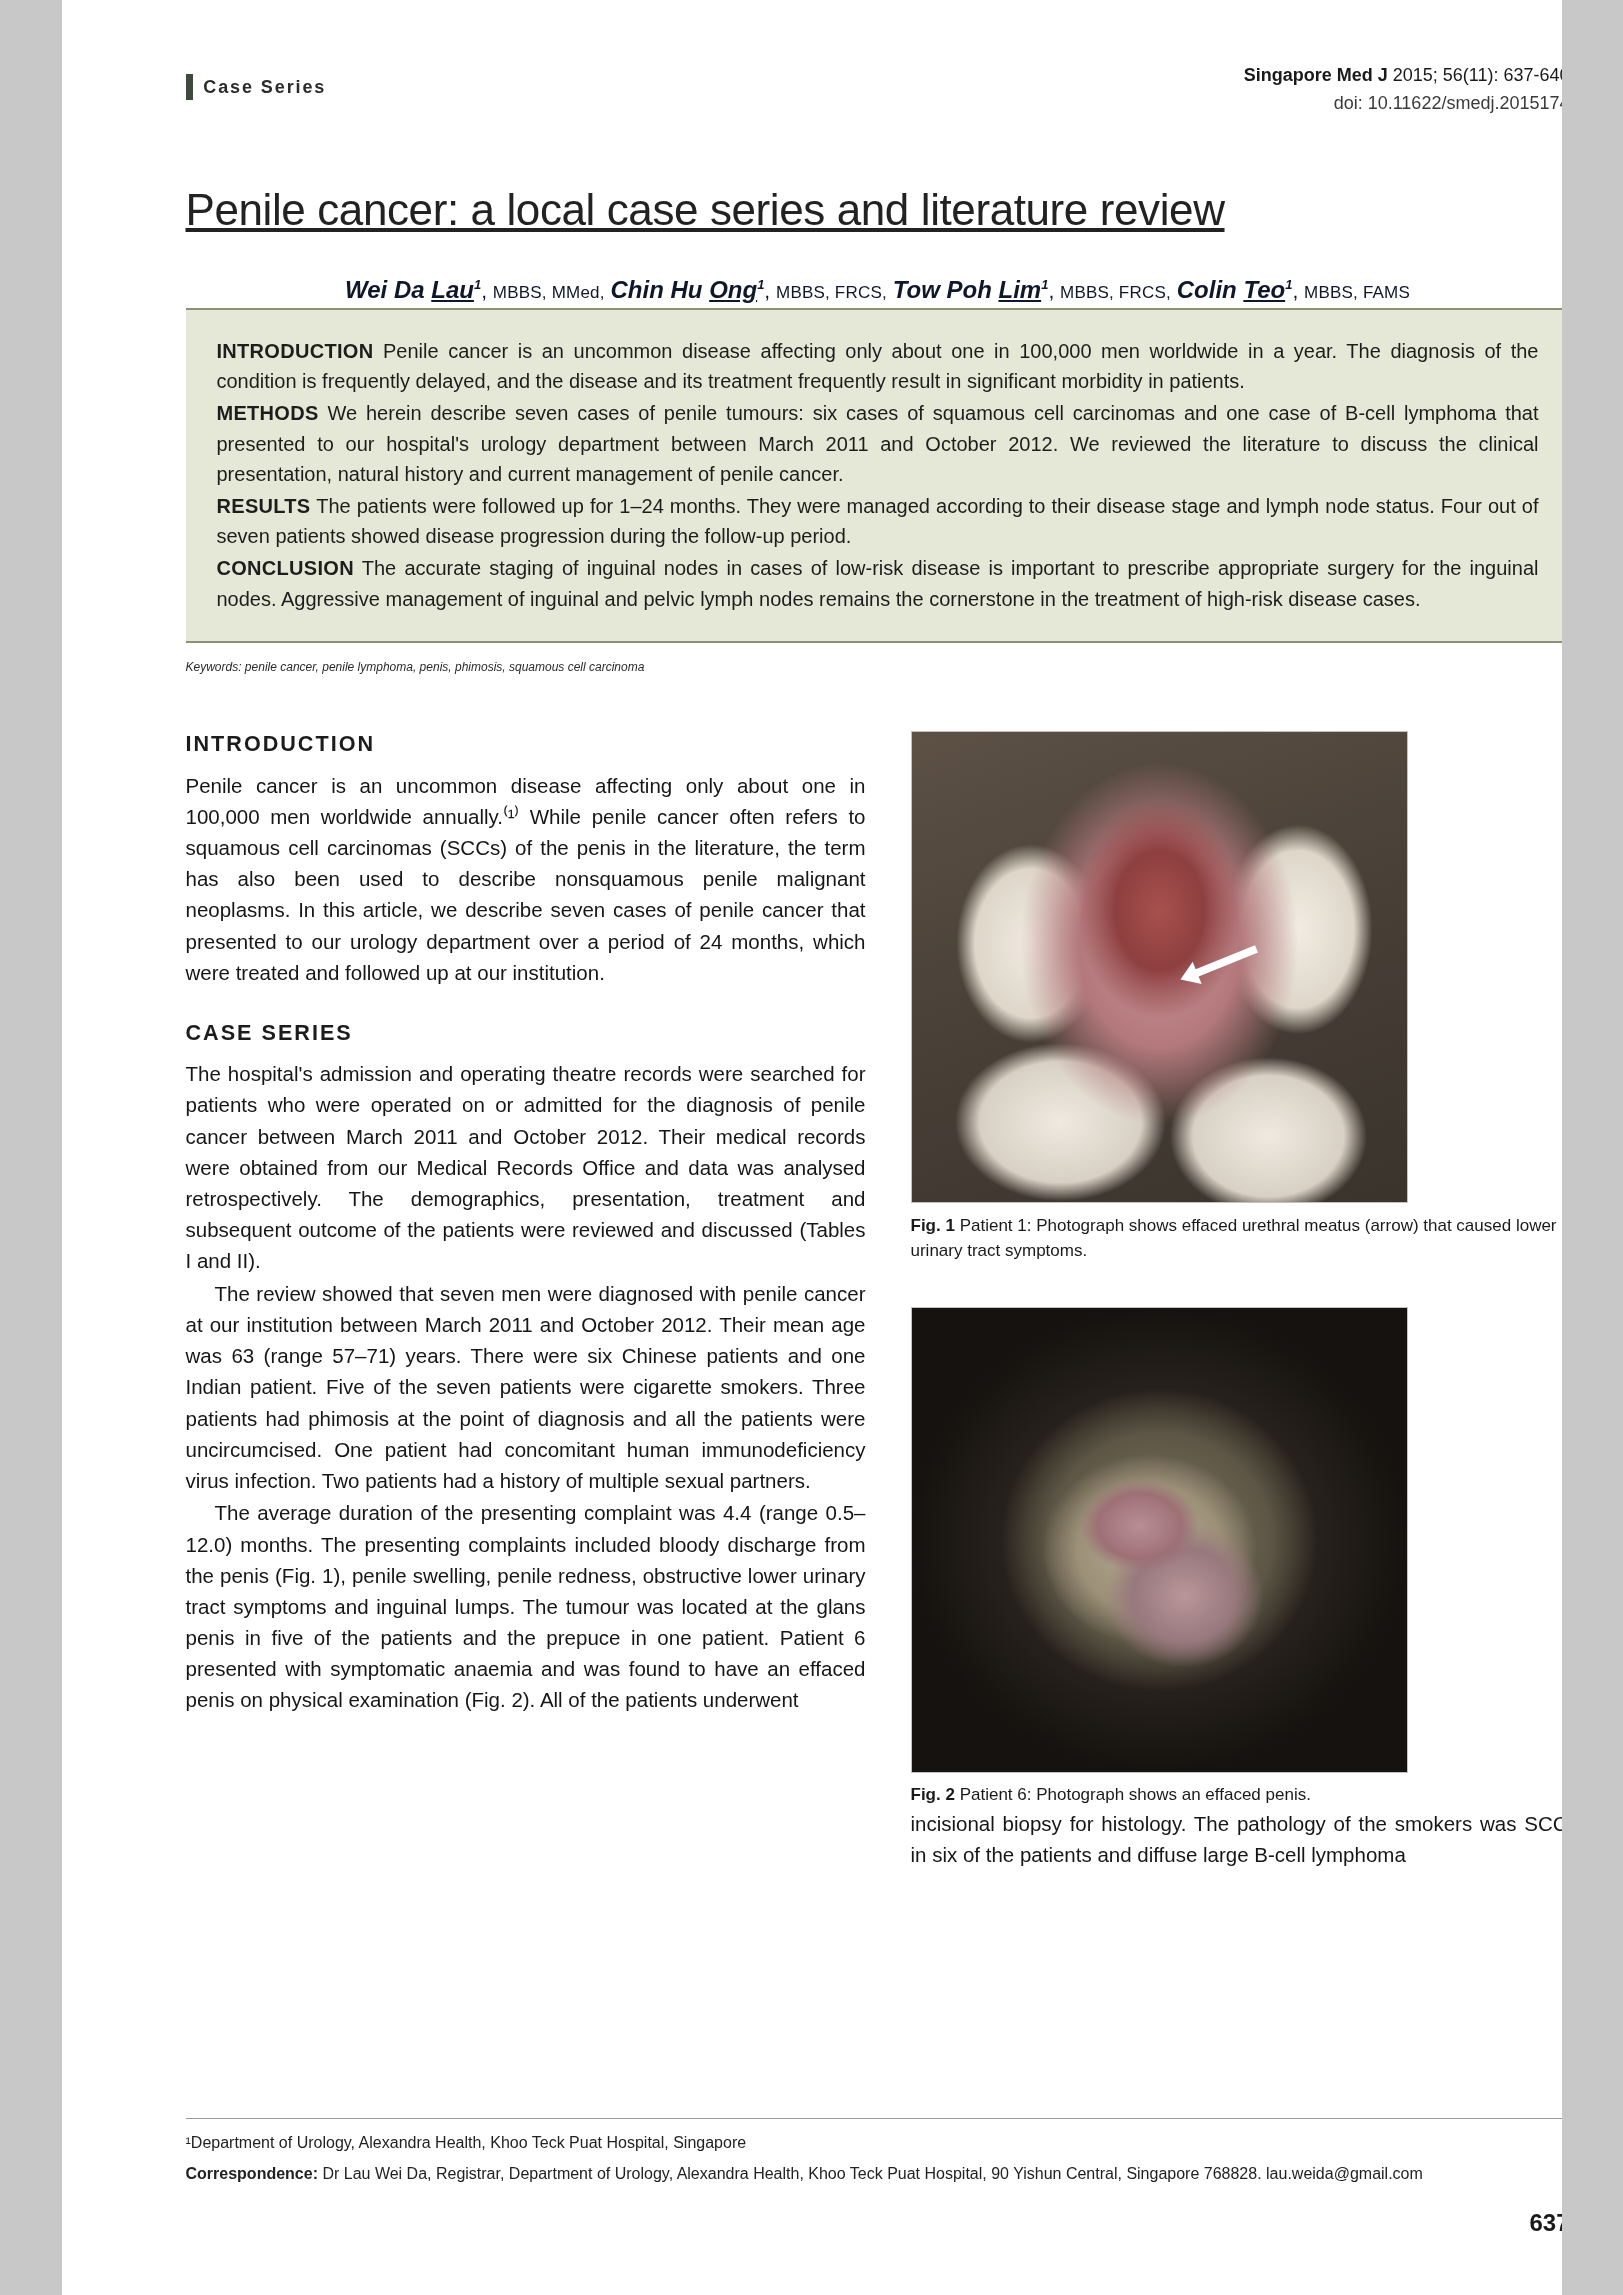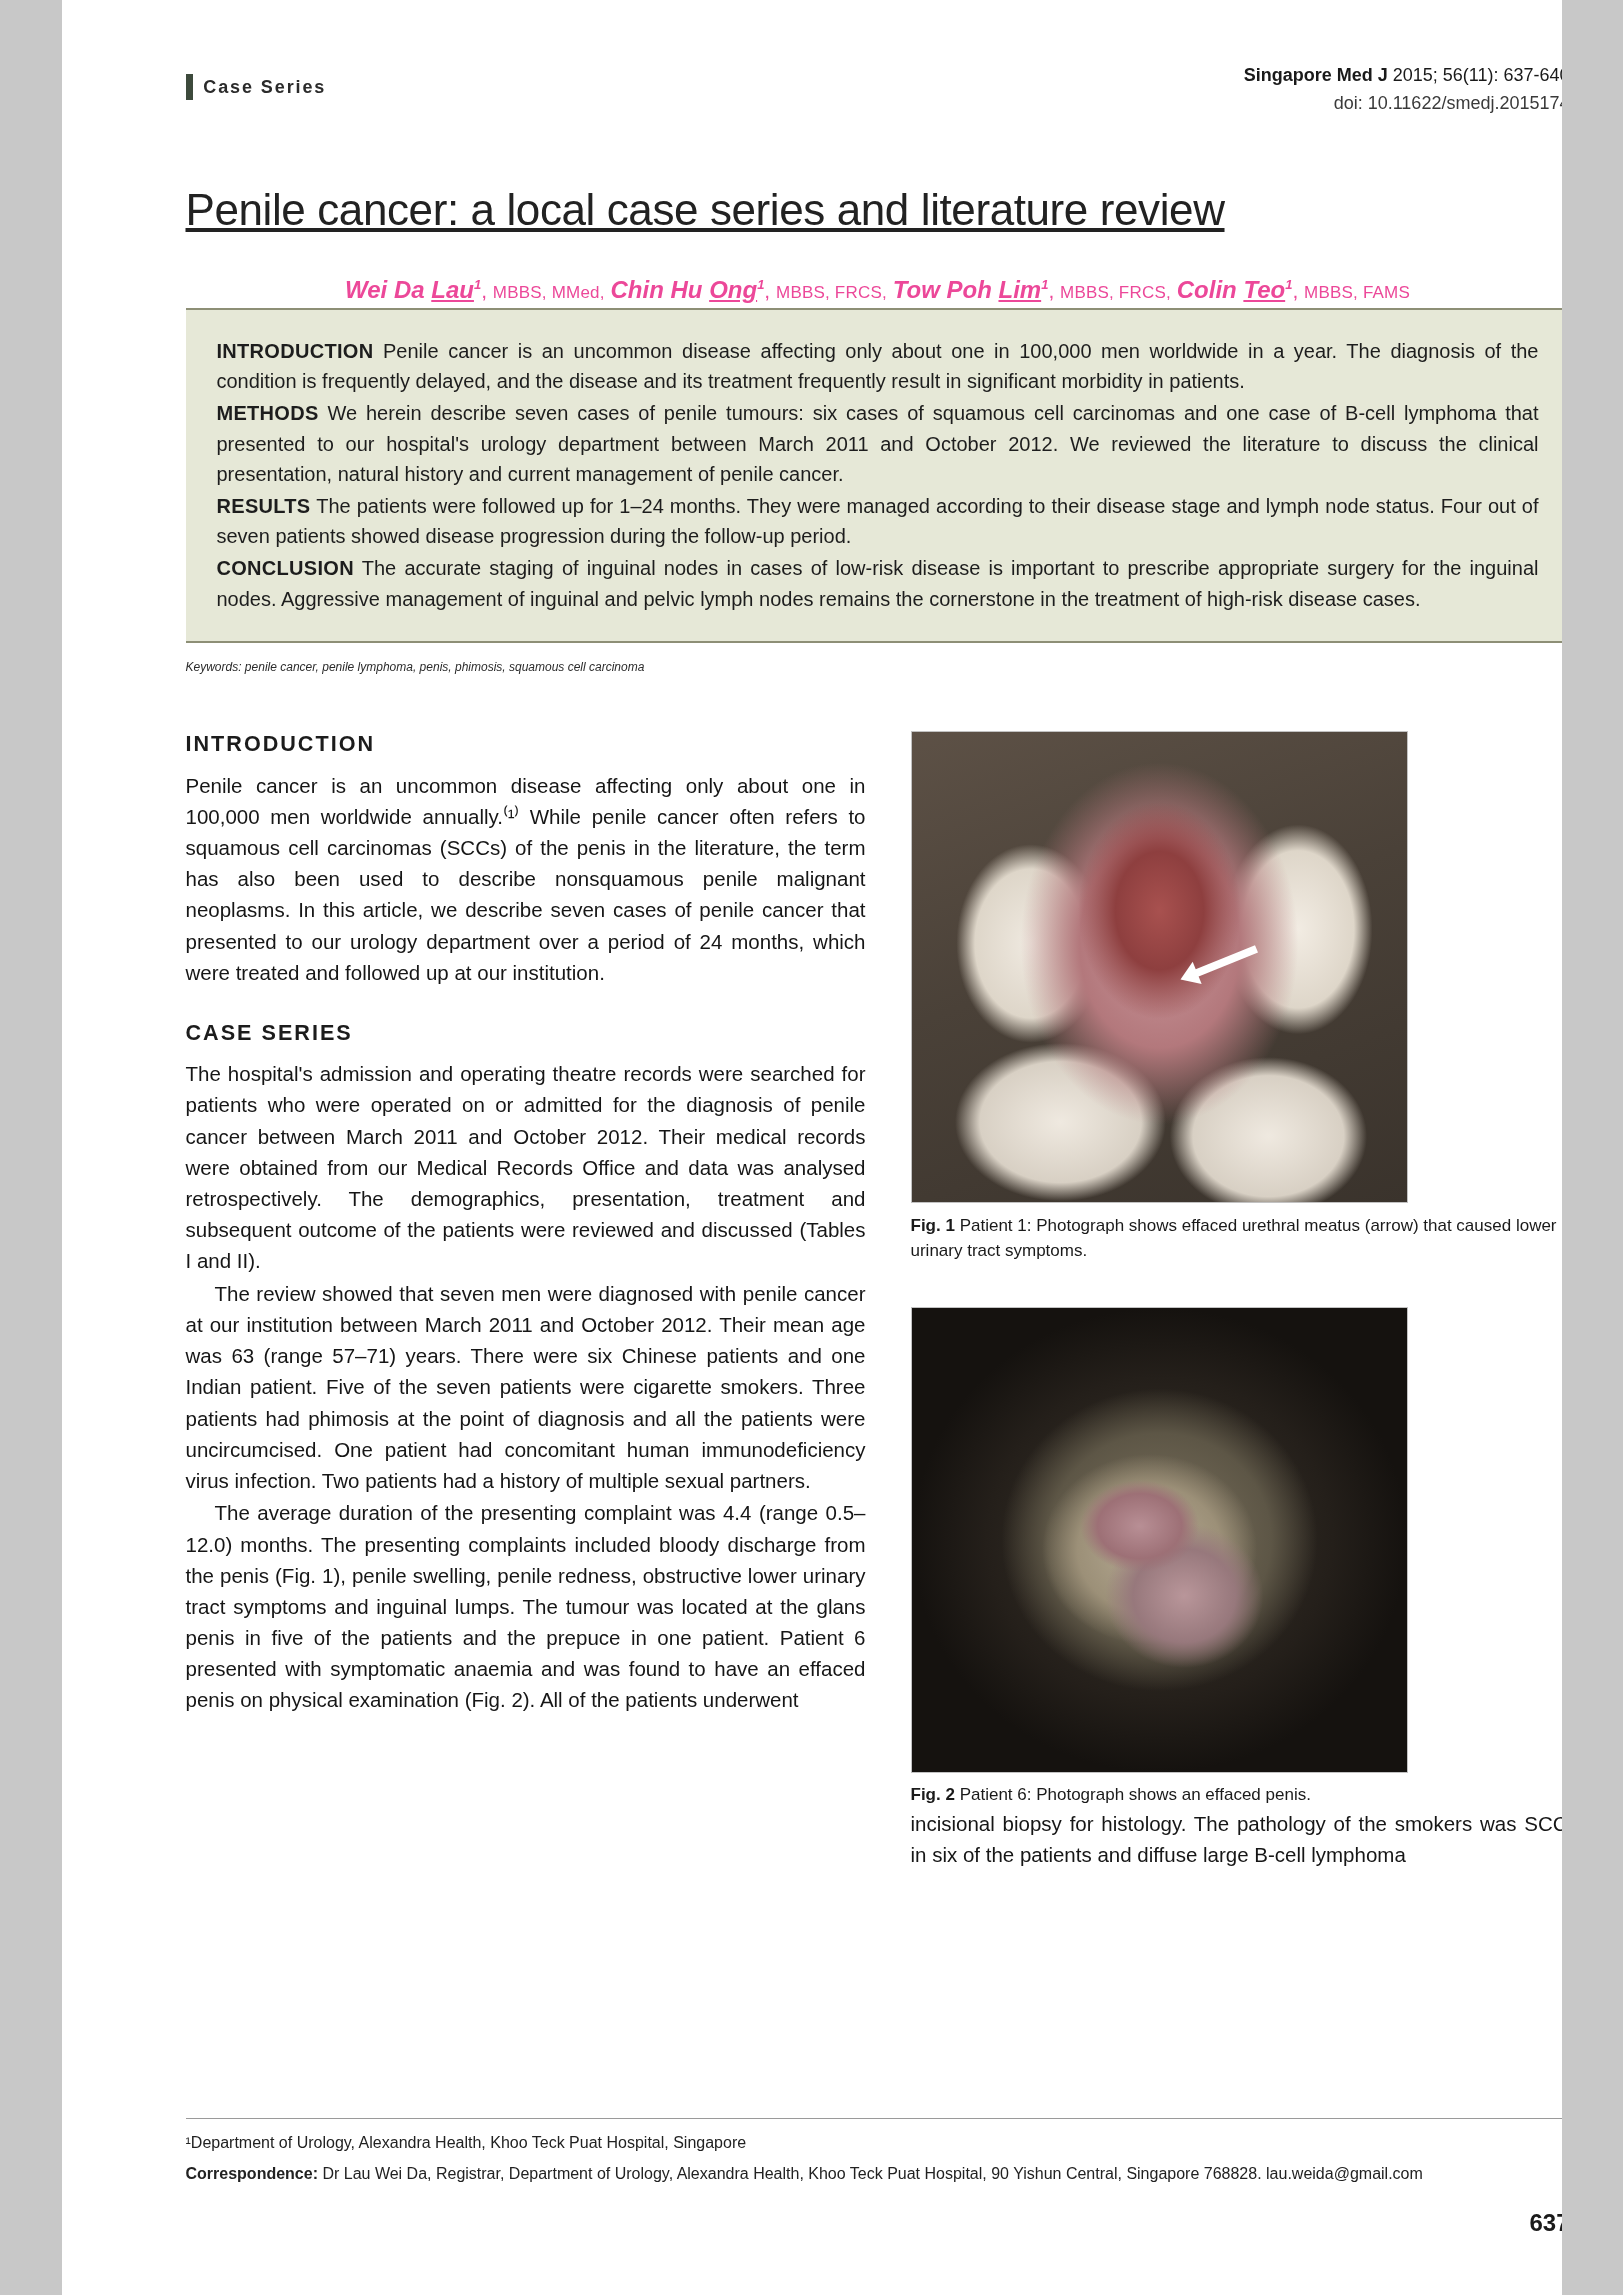--- a/index.html
+++ b/index.html
@@ -73,21 +73,21 @@
     font-weight: 400;
     color: #222;
     letter-spacing: -0.4px;
     line-height: 1.18;
     text-decoration: underline;
   }
   .authors {
     margin-top: 36px;
     text-align: center;
     font-size: 21px;
-    color: #ec4899;
+    color: #0f172a;
     line-height: 1.5;
   }
   .authors .nm {
     font-style: italic;
     font-weight: 700;
     font-size: 24px;
   }
   .authors .underline { text-decoration: underline; }
   .authors .deg {
     font-size: 17px;

